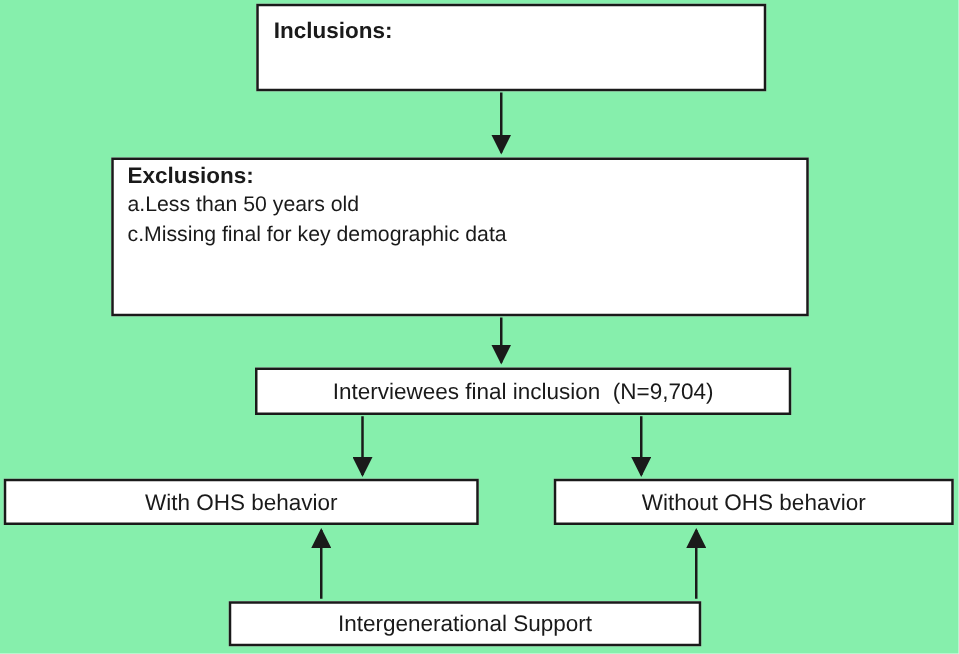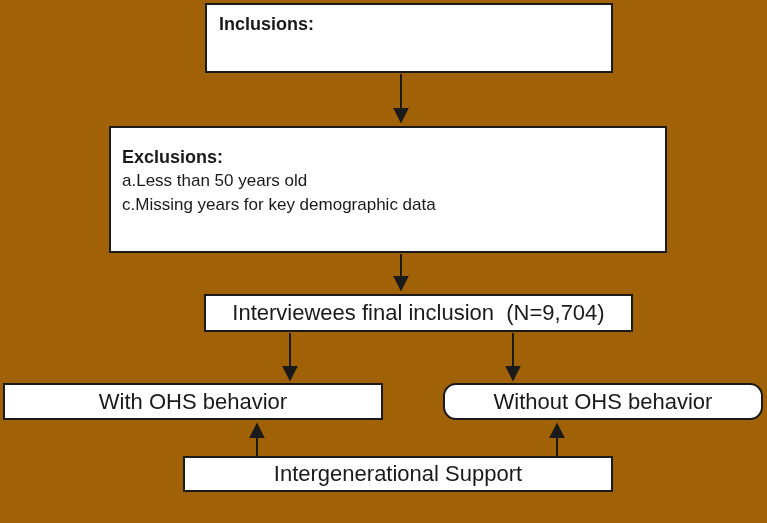--- a/index.html
+++ b/index.html
@@ -4,21 +4,21 @@
 <style>
   html, body {
     margin: 0;
     padding: 0;
     background: #ffffff;
   }
   .canvas {
     position: relative;
     width: 767px;
     height: 523px;
-    background: #a16207;
+    background: #86efac;
     font-family: "Liberation Sans", sans-serif;
     color: #1a1a1a;
     overflow: hidden;
     text-decoration: underline;
   }
   .arrows {
     position: absolute;
     left: 0;
     top: 0;
     width: 767px;
@@ -46,54 +46,52 @@
   }
   .inclusions-body {
     padding-left: 26px;
     margin-top: 5px;
   }
   .box-exclusions {
     left: 89px;
     top: 126px;
     width: 558px;
     height: 127px;
-    padding: 17px 12px 0 11px;
-    margin-left: 20px;
+    padding: 0 12px 0 11px;
   }
   .center-label {
     display: flex;
     align-items: center;
     justify-content: center;
     text-align: center;
-    font-size: 22px;
+    font-size: 18px;
     white-space: pre;
   }
   .box-final {
     left: 204px;
     top: 294px;
     width: 429px;
     height: 38px;
   }
   .box-with {
     left: 3px;
     top: 383px;
     width: 380px;
     height: 37px;
   }
   .box-without {
     left: 443px;
     top: 383px;
     width: 320px;
     height: 37px;
-    border-radius: 13px;
   }
   .box-support {
     left: 183px;
-    top: 456px;
-    width: 430px;
+    top: 481px;
+    width: 378px;
     height: 36px;
   }
 </style>
 </head>
 <body>
 
 <div class="canvas">
 
   <svg class="arrows" viewBox="0 0 767 523" xmlns="http://www.w3.org/2000/svg">
     <defs>
@@ -109,21 +107,21 @@
     <line x1="557" y1="479" x2="557" y2="424" stroke="#1a1a1a" stroke-width="2" marker-end="url(#arrowhead)"></line>
   </svg>
 
   <div class="box box-inclusions">
     <div class="box-title">Inclusions:</div>
   </div>
 
   <div class="box box-exclusions">
     <div class="box-title">Exclusions:</div>
     <div class="exclusion-item">a.Less than 50 years old</div>
-    <div class="exclusion-item">c.Missing years for key demographic data</div>
+    <div class="exclusion-item">c.Missing final for key demographic data</div>
   </div>
 
   <div class="box center-label box-final">Interviewees final inclusion  (N=9,704)</div>
 
   <div class="box center-label box-with">With OHS behavior</div>
 
   <div class="box center-label box-without">Without OHS behavior</div>
 
   <div class="box center-label box-support">Intergenerational Support</div>
 

